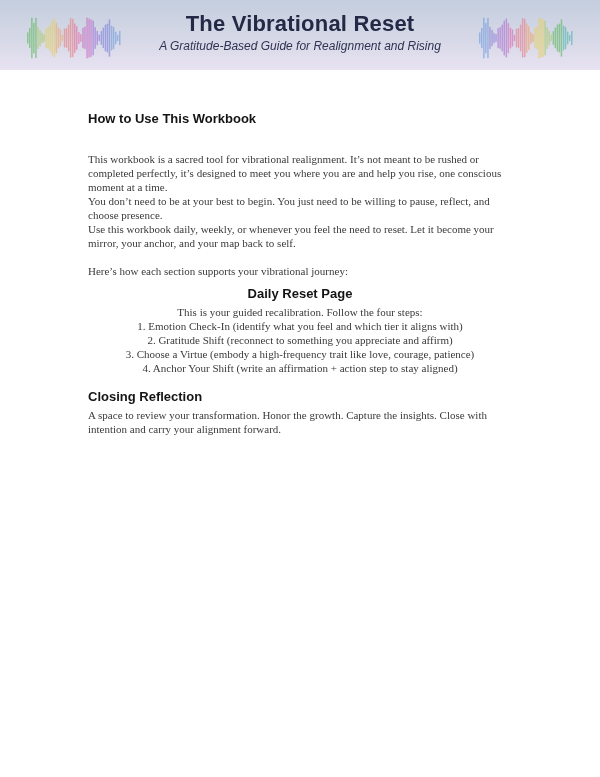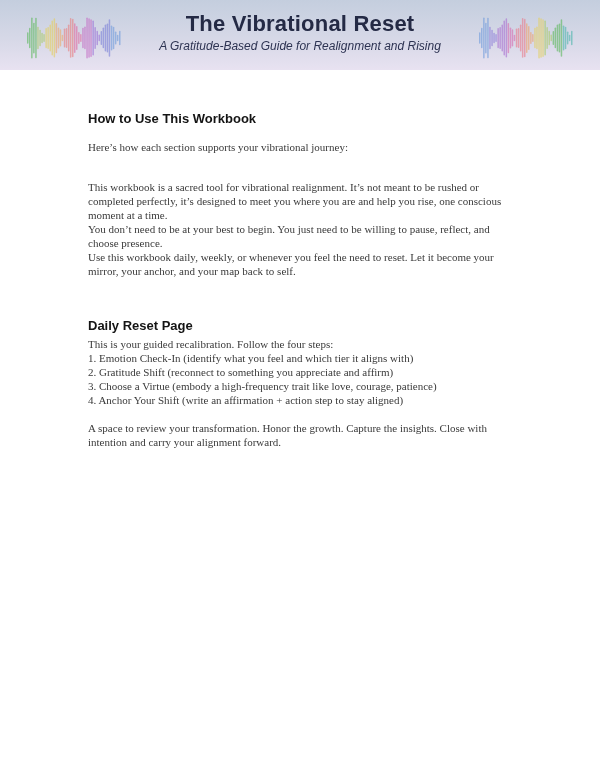--- a/index.html
+++ b/index.html
@@ -60,21 +60,21 @@
   .lead-in{margin-top:14px;}
   .sec-h{
     font-family:"Liberation Sans", sans-serif;
     font-weight:700;
     font-size:13px;
     line-height:16px;
     color:#141414;
     margin:0 0 3px 0;
   }
   .section.s1{margin-top:25px;}
-  .section.s2{margin-top:40px;}
+  .section.s2{margin-top:8px;text-align:center;}
   .section.s3{margin-top:14px;}
   .section.s4{margin-top:13px;}
   .section.s5{margin-top:12px;}
   
   .footer-logo{
     position:absolute;
     top:701px;left:50%;
     width:50px;height:50px;
     margin-left:-25px;
   }
@@ -182,43 +182,44 @@
         <rect x="87.9" y="16.5" width="1.5" height="13.0" rx="0.75" fill="#4db6ac" opacity="0.62"></rect>
         <rect x="89.9" y="19.7" width="1.5" height="6.6" rx="0.75" fill="#4db6ac" opacity="0.62"></rect>
         <rect x="92.0" y="15.7" width="1.5" height="14.5" rx="0.75" fill="#4db6ac" opacity="0.62"></rect>
       </svg>
   </div>
 
   <div class="content">
 
     <div class="doc-title">How to Use This Workbook</div>
 
-    <div class="body-text lead-in">Here’s how each section supports your vibrational journey:</div>
-
     <div class="body-text intro">This workbook is a sacred tool for vibrational realignment. It’s not meant to be rushed or completed perfectly, it’s designed to meet you where you are and help you rise, one conscious moment at a time.
 You don’t need to be at your best to begin. You just need to be willing to pause, reflect, and choose presence.
 Use this workbook daily, weekly, or whenever you feel the need to reset. Let it become your mirror, your anchor, and your map back to self.</div>
+
+    <div class="body-text lead-in">Here’s how each section supports your vibrational journey:</div>
 
 
     <div class="section s2">
       <div class="sec-h">Daily Reset Page</div>
       <div class="body-text">This is your guided recalibration. Follow the four steps:
 1. Emotion Check-In (identify what you feel and which tier it aligns with)
 2. Gratitude Shift (reconnect to something you appreciate and affirm)
 3. Choose a Virtue (embody a high-frequency trait like love, courage, patience)
 4. Anchor Your Shift (write an affirmation + action step to stay aligned)</div>
     </div>
 
     <div class="section s3">
     </div>
 
     <div class="section s4">
     </div>
 
     <div class="section s5">
+      <div class="sec-h">Closing Reflection</div>
       <div class="body-text">A space to review your transformation. Honor the growth. Capture the insights. Close with intention and carry your alignment forward.</div>
     </div>
 
   </div>
 
   <svg class="footer-logo" id="logo" viewBox="0 0 48 48">
     <defs>
       <linearGradient id="goldgrad" x1="0" y1="0" x2="0" y2="1">
         <stop offset="0" stop-color="#f3d98a"></stop>
         <stop offset="1" stop-color="#c08f2a"></stop>

